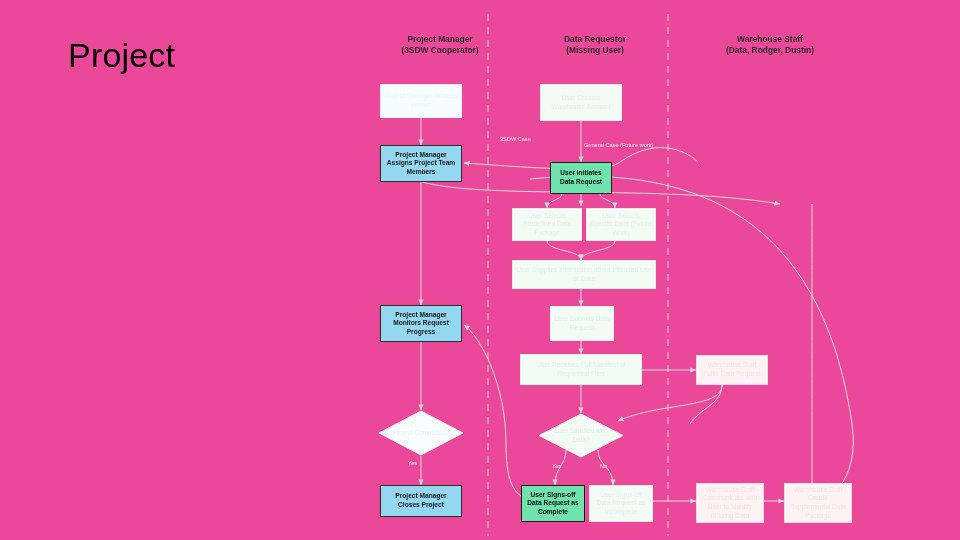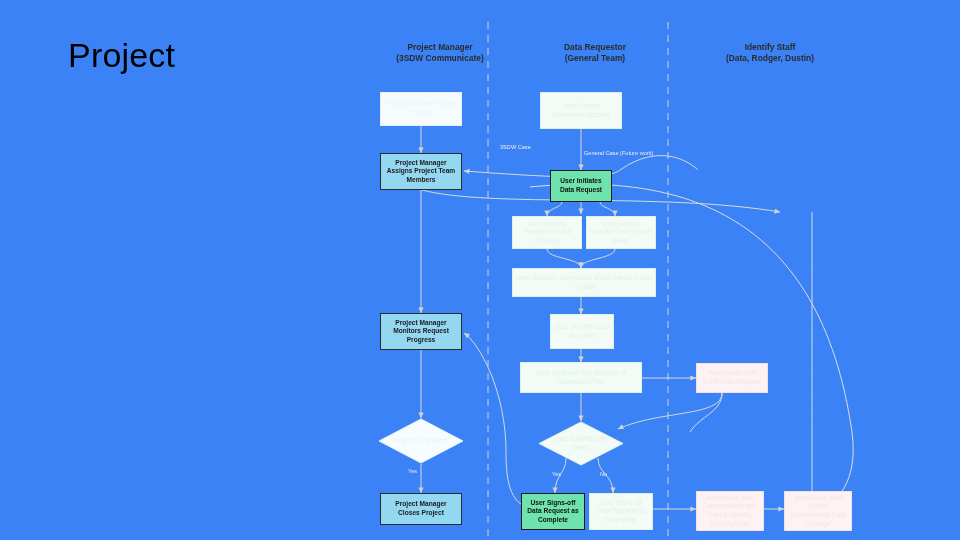--- a/index.html
+++ b/index.html
@@ -1,31 +1,31 @@
 <!DOCTYPE html>
 <html><head>
 <meta charset="utf-8">
 <title>Project Configuration</title>
 <style>
   html,body{margin:0;padding:0;}
   body{
     width:960px;height:540px;overflow:hidden;background:#ffffff;
     font-family:"Liberation Sans", sans-serif;
   }
-  .slide{position:relative;width:960px;height:540px;background:#3b82f6;}
+  .slide{position:relative;width:960px;height:540px;background:#ec4899;}
 
   
   .title{
     position:absolute;left:68px;top:34px;width:300px;
     font-size:34px;line-height:43px;color:#000;font-weight:400;
     letter-spacing:.2px;
   }
 
   
-  .diagram{position:absolute;left:360px;top:12px;width:600px;height:426px;}
+  .diagram{position:absolute;left:360px;top:4px;width:600px;height:426px;}
   .diagram svg{position:absolute;left:0;top:0;width:600px;height:540px;}
 
   
   .lane-head{
     position:absolute;text-align:center;font-size:8.4px;font-weight:bold;
     color:#2b2b2b;line-height:11px;
   }
   .lane-head.h0{left:10px;top:30px;width:140px;}
   .lane-head.h1{left:160px;top:30px;width:150px;}
   .lane-head.h2{left:330px;top:30px;width:160px;}
@@ -122,28 +122,28 @@
         <path d="M170,175 C320,160 460,200 492,420 C500,478 468,500 444,503"></path>
 
         <path d="M452,481 L452,430 C452,300 452,250 452,200"></path>
 
         <path d="M362,381 C362,400 340,404 330,420"></path>
       </g>
     </svg>
 
     <div class="lane-head h0">
       <div>Project Manager</div>
-      <div>(3SDW Communicate)</div>
+      <div>(3SDW Cooperator)</div>
     </div>
     <div class="lane-head h1">
       <div>Data Requestor</div>
-      <div>(General Team)</div>
+      <div>(Missing User)</div>
     </div>
     <div class="lane-head h2">
-      <div>Identify Staff</div>
+      <div>Warehouse Staff</div>
       <div>(Data, Rodger, Dustin)</div>
     </div>
 
     <div class="node blue-off" style="left:20px;top:80px;width:82px;height:34px;">
       <span class="lbl">Project Manager Initiates Project</span>
     </div>
 
     <div class="node blue-on" style="left:20px;top:141px;width:82px;height:37px;">
       <span class="lbl">Project Manager Assigns Project Team Members</span>
     </div>

